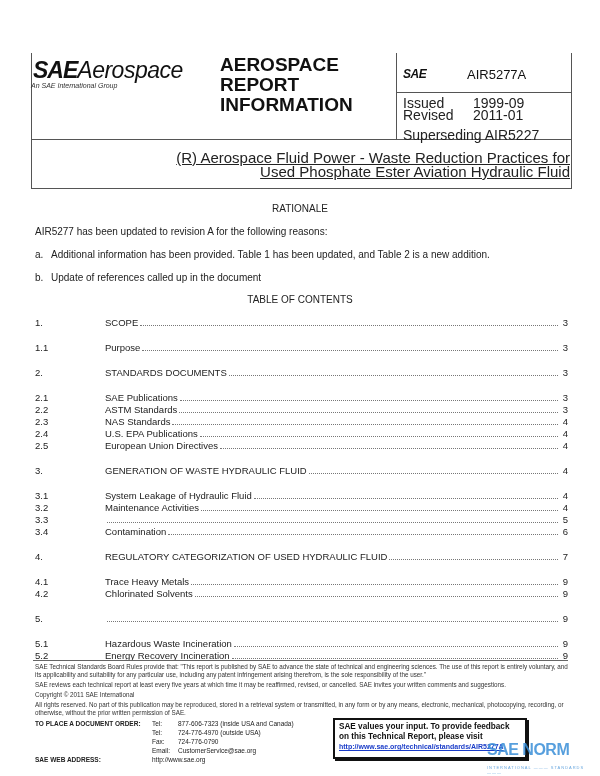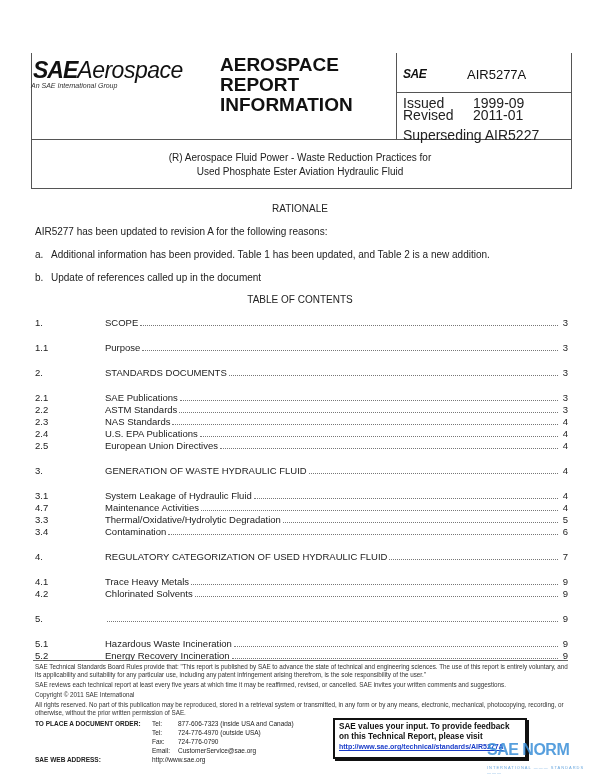--- a/index.html
+++ b/index.html
@@ -14,21 +14,21 @@
   .logo .sae { font-family:"Liberation Sans", sans-serif; font-weight:bold; font-style:italic; font-size:23px; letter-spacing:-1px; color:#111; }
   .logo .aero { font-family:"Liberation Sans", sans-serif; font-style:italic; font-size:23px; color:#111; letter-spacing:-0.5px; }
   .logo-sub { left:31px; top:82px; font-style:italic; font-size:7px; color:#333; }
 
   .doctype { left:220px; top:55px; font-weight:bold; font-size:19px; line-height:20px; color:#111; }
 
   .sae-small { left:403px; top:67px; font-weight:bold; font-style:italic; font-size:12px; letter-spacing:-0.5px; color:#111; }
   .docnum { left:467px; top:67px; font-size:13px; color:#111; }
   .meta { font-size:14px; color:#222; }
 
-  .title { left:30px; top:151px; width:540px; text-align:center; font-size:10px; line-height:14px; color:#222; }
+  .title { left:30px; top:151px; width:540px; text-align:right; font-size:15px; line-height:14px; color:#222;text-decoration:underline; }
 
   .center { position:absolute; left:0; width:600px; text-align:center; font-size:10px; color:#222; }
   .para { position:absolute; left:35px; font-size:10px; color:#222; }
   .para .lbl { display:inline-block; width:16px; }
 
   .toc-row { position:absolute; left:35px; width:533px; height:12px; font-size:9.5px; color:#222; display:flex; align-items:baseline; }
   .toc-num { width:70px; flex:none; }
   .toc-title { flex:none; white-space:nowrap; }
   .toc-dots { flex:1; border-bottom:1px dotted #777; margin:0 2px; height:8px; }
   .toc-page { flex:none; width:8px; text-align:right; }
@@ -147,28 +147,27 @@
       <span class="toc-dots"></span>
       <span class="toc-page">4</span>
     </div>
     <div class="toc-row" style="top: 490px;">
       <span class="toc-num">3.1</span>
       <span class="toc-title">System Leakage of Hydraulic Fluid</span>
       <span class="toc-dots"></span>
       <span class="toc-page">4</span>
     </div>
     <div class="toc-row" style="top: 502px;">
-      <span class="toc-num">4.7</span>
+      <span class="toc-num">3.2</span>
       <span class="toc-title">Maintenance Activities</span>
       <span class="toc-dots"></span>
       <span class="toc-page">4</span>
     </div>
     <div class="toc-row" style="top: 514px;">
       <span class="toc-num">3.3</span>
-      <span class="toc-title">Thermal/Oxidative/Hydrolytic Degradation</span>
       <span class="toc-dots"></span>
       <span class="toc-page">5</span>
     </div>
     <div class="toc-row" style="top: 526px;">
       <span class="toc-num">3.4</span>
       <span class="toc-title">Contamination</span>
       <span class="toc-dots"></span>
       <span class="toc-page">6</span>
     </div>
     <div class="toc-row" style="top: 551px;">

